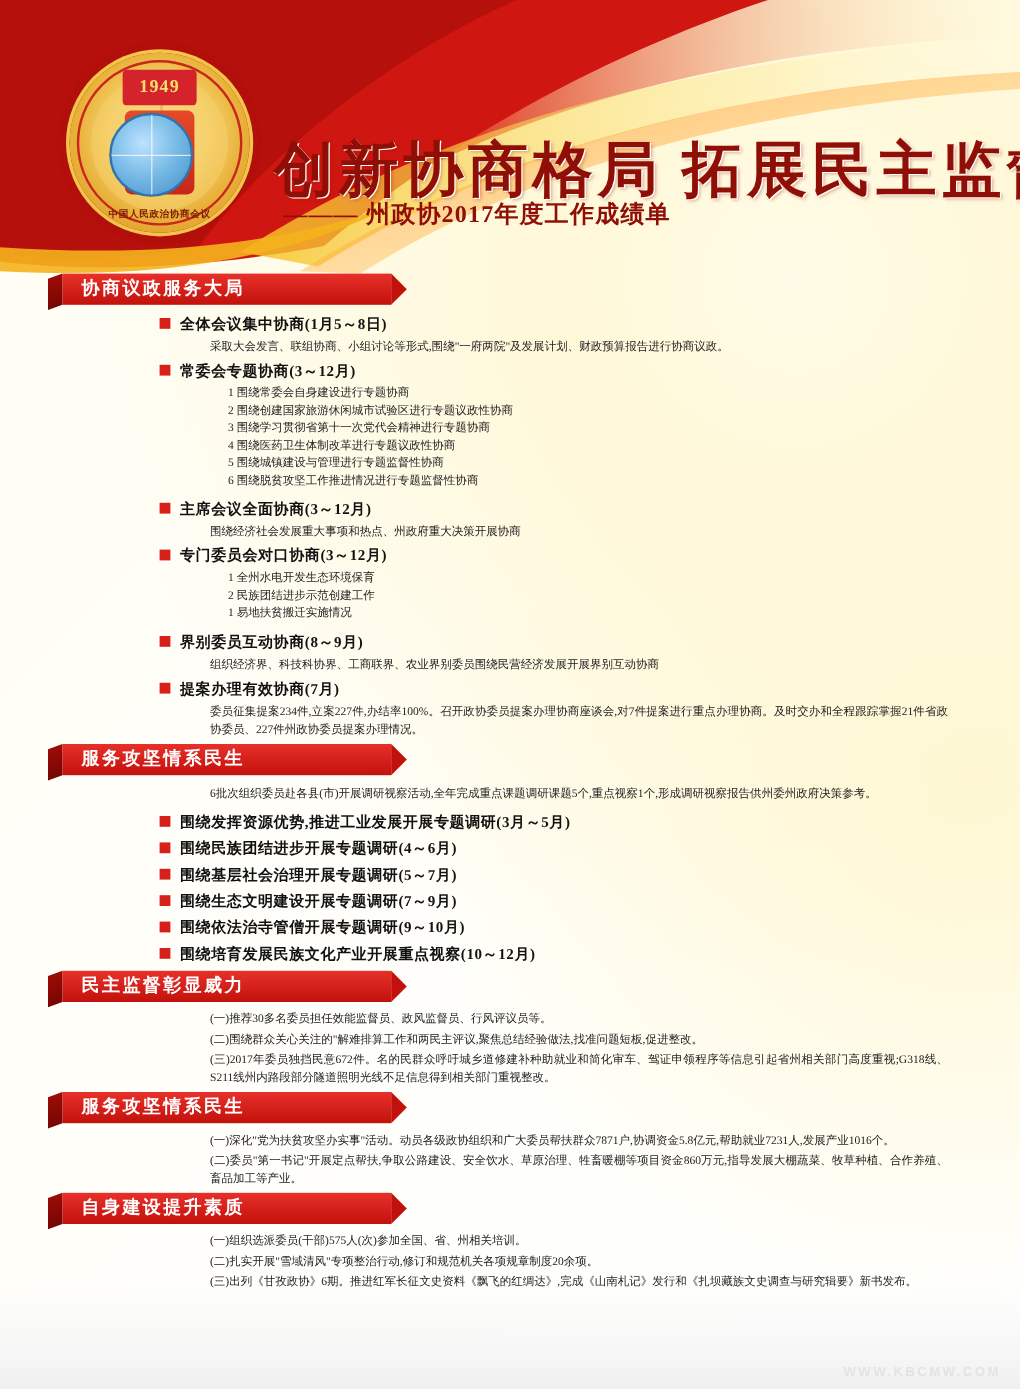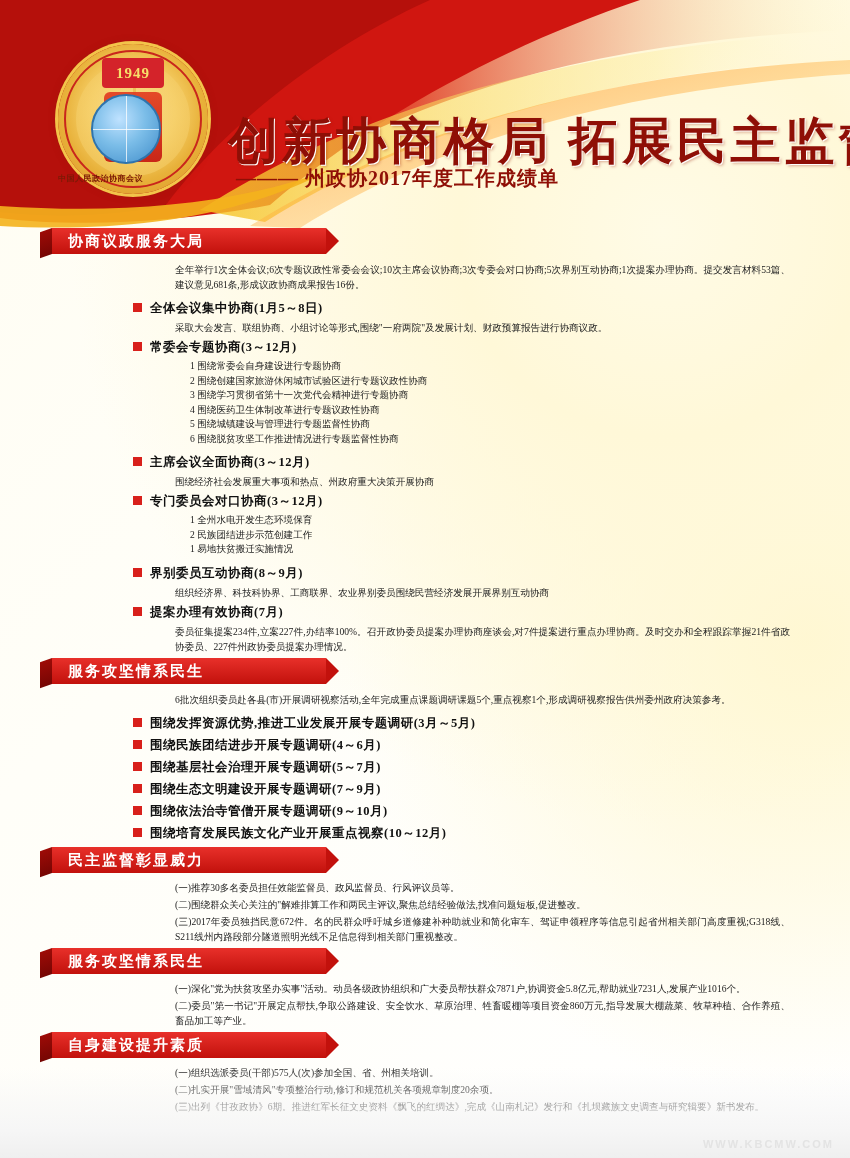--- a/index.html
+++ b/index.html
@@ -53,21 +53,21 @@
   .emblem .star{
     position:absolute;left:44px;top:14px;width:62px;height:30px;
     background:#d4232a;
     clip-path:polygon(0 0,100% 0,100% 100%,0 100%);
     border-radius:4px;
     color:#f7e06a;font-size:15px;font-weight:bold;text-align:center;line-height:30px;
     letter-spacing:1px;
     font-family:"Liberation Serif",serif;
   }
   .emblem .cn{
-    position:absolute;left:0;right:0;bottom:10px;text-align:left;
+    position:absolute;left:0;right:0;bottom:10px;text-align:center;
     font-size:8px;color:#7c1a06;font-weight:bold;letter-spacing:.5px;
   }
   .emblem .redcenter{
     position:absolute;left:46px;top:48px;width:58px;height:70px;
     background:linear-gradient(180deg,#e23a20 0%,#c4140f 100%);
     border-radius:6px;opacity:.9;
   }
   .title-main{
     position:absolute;left:228px;top:108px;
     font-family:"Liberation Serif",serif;
@@ -181,21 +181,20 @@
       <div class="star">1949</div>
       <div class="cn">中国人民政治协商会议</div>
     </div>
 
     <div class="title-main">创新协商格局 拓展民主监督</div>
     <div class="title-sub">——— 州政协2017年度工作成绩单</div>
   </div>
 
   <div class="content" id="content">
       <div class="sect"><div class="sect-banner">协商议政服务大局</div><div class="sect-body">
-          <div class="para">全年举行1次全体会议;6次专题议政性常委会会议;10次主席会议协商;3次专委会对口协商;5次界别互动协商;1次提案办理协商。提交发言材料53篇、建议意见681条,形成议政协商成果报告16份。</div>
           <div class="sub"><span class="dot"></span><span>全体会议集中协商(1月5～8日)</span></div>
           <div class="para tight">采取大会发言、联组协商、小组讨论等形式,围绕"一府两院"及发展计划、财政预算报告进行协商议政。</div>
           <div class="sub"><span class="dot"></span><span>常委会专题协商(3～12月)</span></div>
           <div class="list">
             <div>1 围绕常委会自身建设进行专题协商</div>
             <div>2 围绕创建国家旅游休闲城市试验区进行专题议政性协商</div>
             <div>3 围绕学习贯彻省第十一次党代会精神进行专题协商</div>
             <div>4 围绕医药卫生体制改革进行专题议政性协商</div>
             <div>5 围绕城镇建设与管理进行专题监督性协商</div>
             <div>6 围绕脱贫攻坚工作推进情况进行专题监督性协商</div>

